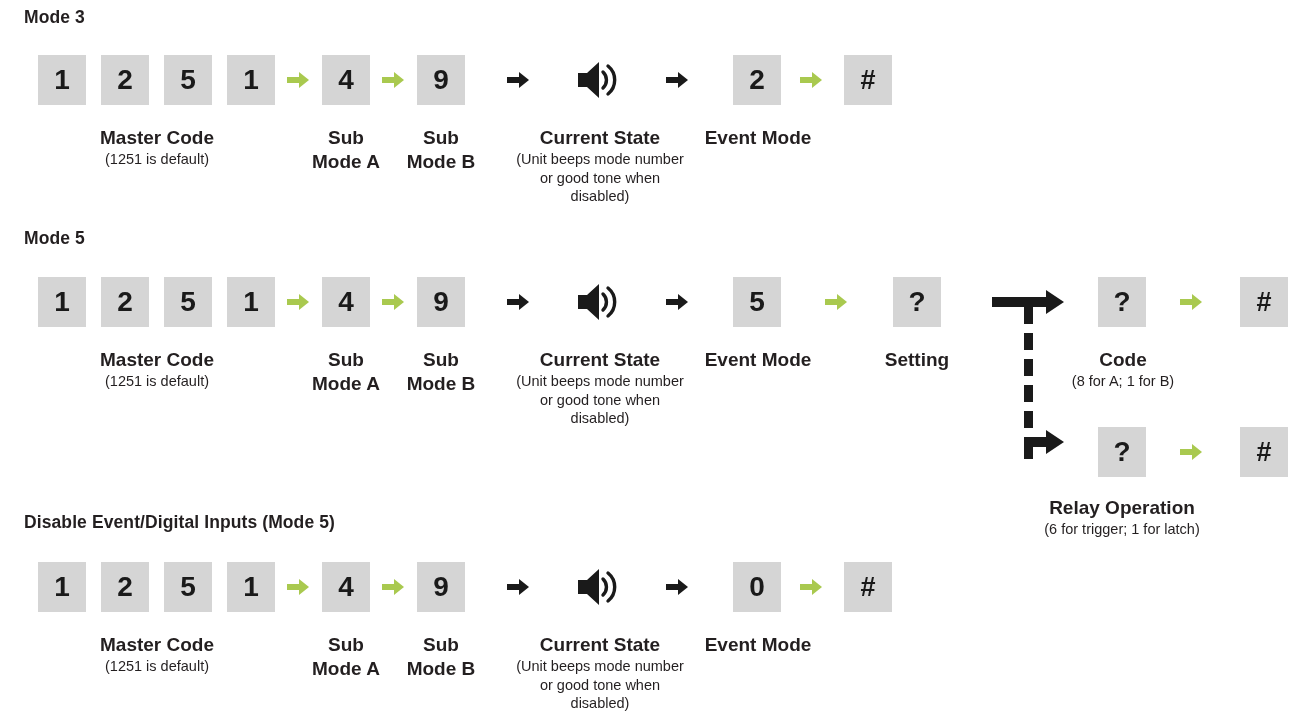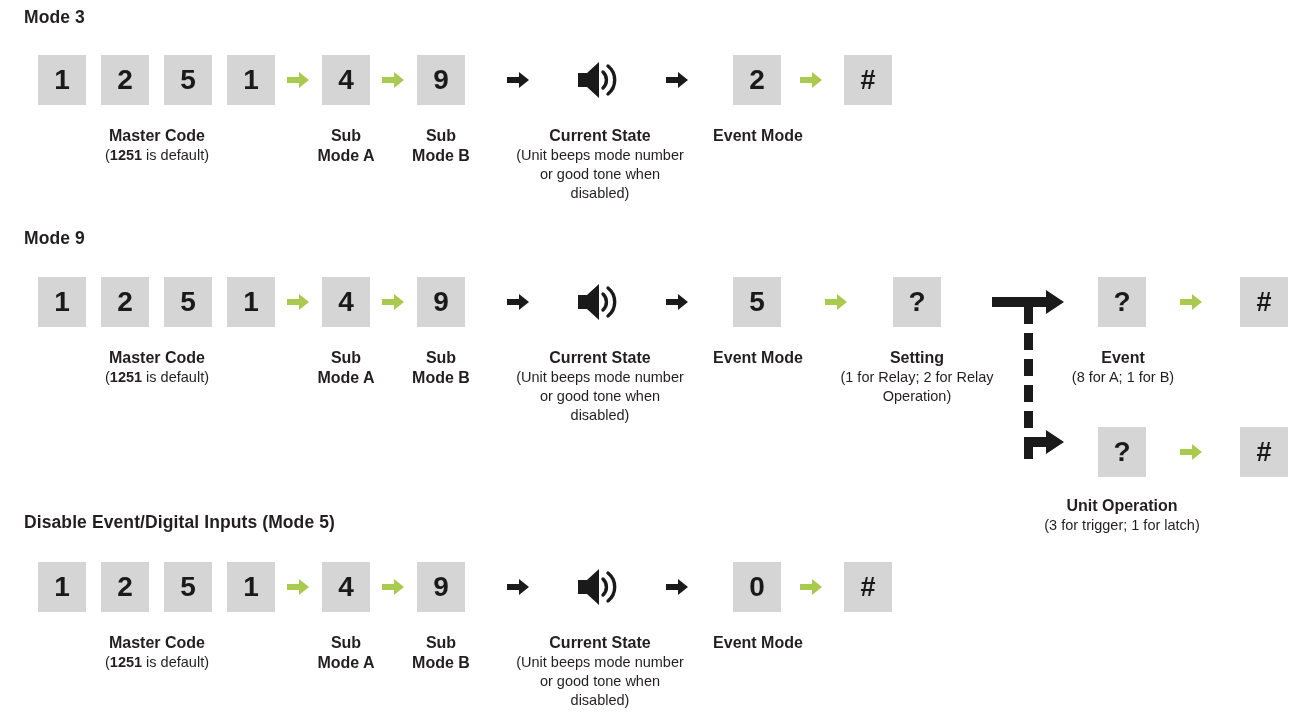--- a/index.html
+++ b/index.html
@@ -58,33 +58,33 @@
   }
   .speaker svg { display:block; width:100%; height:100%; }
   
   .cap {
     position: absolute;
     text-align: center;
     line-height: 1.28;
     white-space: nowrap;
   }
   .cap .t {
-    font-size: 16px;
+    font-size: 19px;
     font-weight: bold;
     color: #231f20;
     display: block;
   }
   .cap .s {
     font-size: 14.5px;
     font-weight: normal;
     color: #231f20;
     display: block;
   }
   .cap.wrap { white-space: normal; }
-  .cap .s b { font-weight: bold; }
+  .cap .s b { font-weight: normal; }
   .branch {
     position: absolute;
   }
   .branch svg { display: block; }
 </style>
 </head>
 <body>
 
 <div class="section-title" style="left:24px; top:7px;">Mode 3</div>
 
@@ -156,21 +156,21 @@
 
 <div class="cap wrap" style="left:513px; top:126px; width:174px;">
   <span class="t">Current State</span>
   <span class="s">(Unit beeps mode number or good tone when disabled)</span>
 </div>
 
 <div class="cap" style="left:688px; top:126px; width:140px;">
   <span class="t">Event Mode</span>
 </div>
 
-<div class="section-title" style="left:24px; top:228px;">Mode 9</div>
+<div class="section-title" style="left:24px; top:228px;">Mode 5</div>
 
 <div class="key" style="left:38px; top:277px;">1</div>
 <div class="key" style="left:101px; top:277px;">2</div>
 <div class="key" style="left:164px; top:277px;">5</div>
 <div class="key" style="left:227px; top:277px;">1</div>
 
 <div class="arrow" style="left:285px; top:289px;">
   <svg viewBox="0 0 26 26">
       <path d="M2 10 H14 V5 L24 13 L14 21 V16 H2 Z" fill="#a9c94f"></path>
     </svg>
@@ -263,31 +263,30 @@
   <span class="t">Current State</span>
   <span class="s">(Unit beeps mode number or good tone when disabled)</span>
 </div>
 
 <div class="cap" style="left:688px; top:348px; width:140px;">
   <span class="t">Event Mode</span>
 </div>
 
 <div class="cap wrap" style="left:830px; top:348px; width:174px;text-align:center;">
   <span class="t">Setting</span>
-  <span class="s">(1 for Relay; 2 for Relay Operation)</span>
 </div>
 
 <div class="cap" style="left:1032px; top:348px; width:182px;">
-  <span class="t">Event</span>
+  <span class="t">Code</span>
   <span class="s">(8 for A; 1 for B)</span>
 </div>
 
 <div class="cap" style="left:1022px; top:496px; width:200px;">
-  <span class="t">Unit Operation</span>
-  <span class="s">(3 for trigger; 1 for latch)</span>
+  <span class="t">Relay Operation</span>
+  <span class="s">(6 for trigger; 1 for latch)</span>
 </div>
 
 <div class="section-title" style="left:24px; top:512px;">Disable Event/Digital Inputs (Mode 5)</div>
 
 <div class="key" style="left:38px; top:562px;">1</div>
 <div class="key" style="left:101px; top:562px;">2</div>
 <div class="key" style="left:164px; top:562px;">5</div>
 <div class="key" style="left:227px; top:562px;">1</div>
 
 <div class="arrow" style="left:285px; top:574px;">

